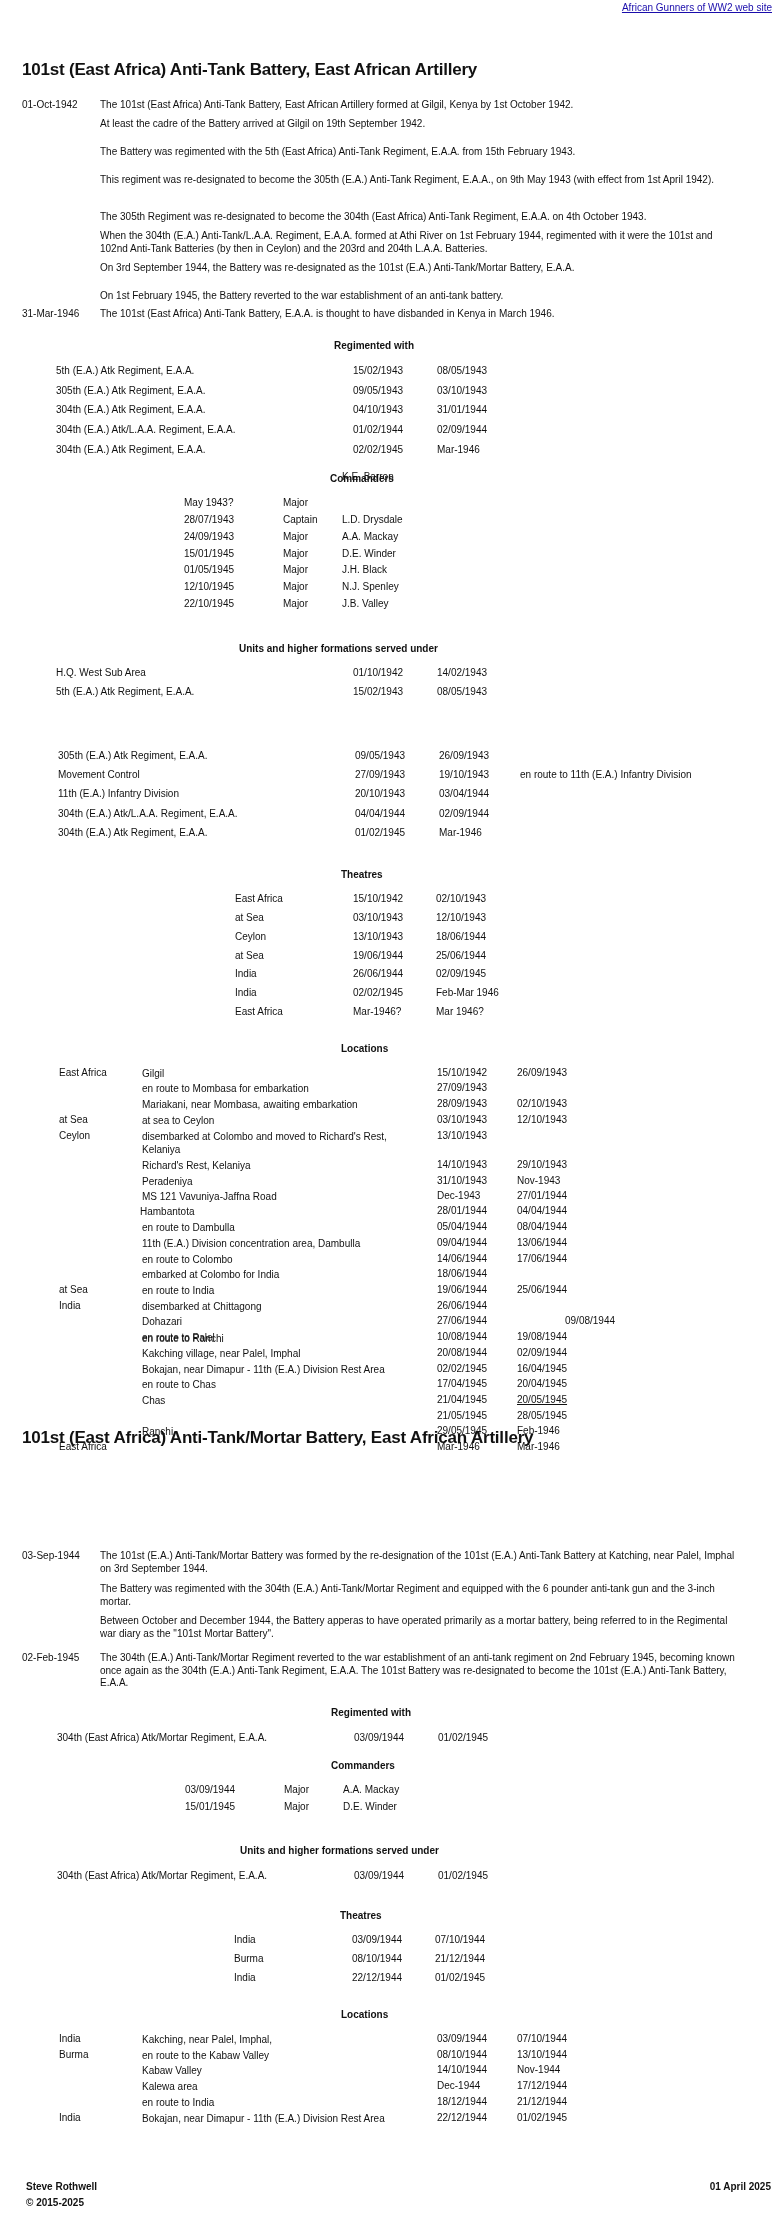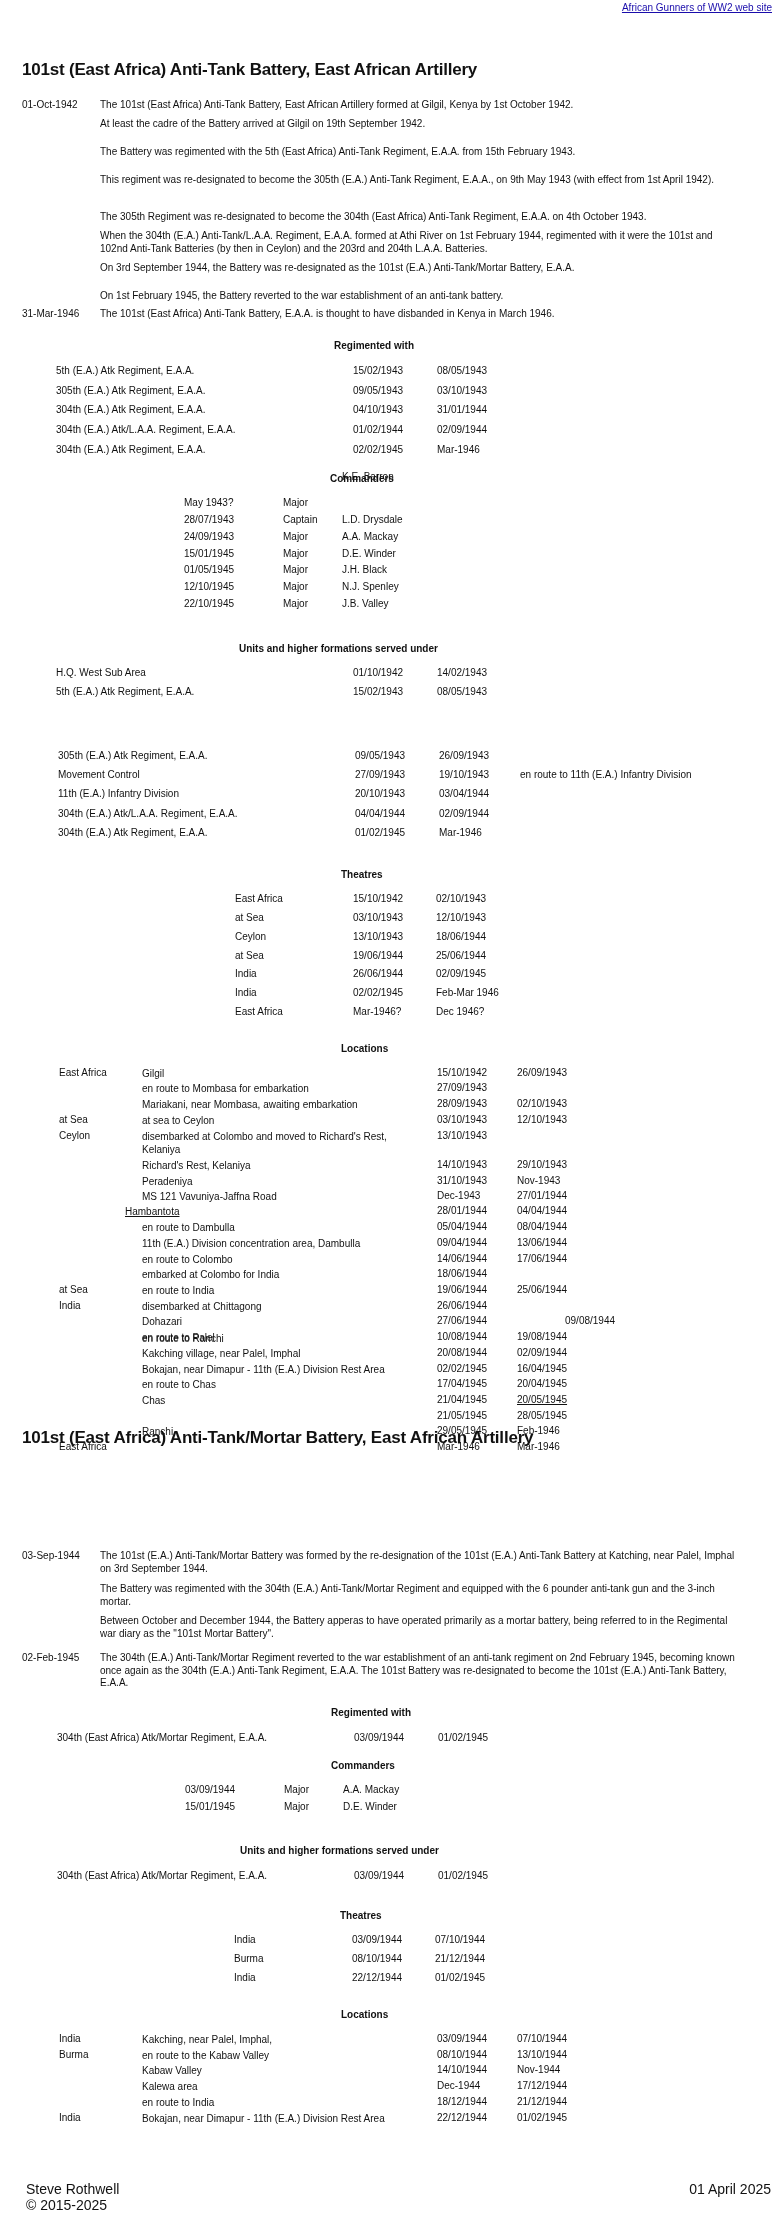--- a/index.html
+++ b/index.html
@@ -4,21 +4,21 @@
 <style>
   html, body { margin: 0; padding: 0; background: #ffffff; }
   body { width: 778px; height: 2217px; position: relative; overflow: hidden;
          font-family: "Liberation Sans", sans-serif; font-size: 10px; color: #111; }
   .toplink { position: absolute; right: 6px; top: 2px; font-size: 10px; color: #1a0dab; text-decoration: underline; }
   h1 { position: absolute; left: 22px; margin: 0; font-size: 17px; font-weight: bold; color: #111; letter-spacing: -0.2px; }
   .date { position: absolute; left: 22px; font-size: 10px; }
   .para { position: absolute; left: 100px; width: 640px; font-size: 10px; line-height: 12.5px; white-space: normal; }
   .sec { position: absolute; font-size: 10px; font-weight: bold; text-align: center; }
   .cell { position: absolute; font-size: 10px; white-space: nowrap; }
-  .footer { position: absolute; font-size: 14px; }
+  .footer { position: absolute; font-size: 10px; font-weight: bold; }
 </style>
 </head>
 <body>
 
 <a class="toplink" href="#">African Gunners of WW2 web site</a>
 
 <h1 style="top:60px">101st (East Africa) Anti-Tank Battery, East African Artillery</h1>
 
 <div>
   <div class="date" style="top:99px">01-Oct-1942</div>
@@ -170,21 +170,21 @@
     <span class="cell" style="left:436px;top:968px">02/09/1945</span>
   </div>
   <div>
     <span class="cell" style="left:235px;top:987px">India</span>
     <span class="cell" style="left:353px;top:987px">02/02/1945</span>
     <span class="cell" style="left:436px;top:987px">Feb-Mar 1946</span>
   </div>
   <div>
     <span class="cell" style="left:235px;top:1006px">East Africa</span>
     <span class="cell" style="left:353px;top:1006px">Mar-1946?</span>
-    <span class="cell" style="left:436px;top:1006px">Dec 1946?</span>
+    <span class="cell" style="left:436px;top:1006px">Mar 1946?</span>
   </div>
 </div>
 
 <div class="sec" style="top:1043px;left:341px">Locations</div>
 <div id="loc1">
     <div>
       <span class="cell" style="left: 59px; top: 1067px;">East Africa</span>
       <span class="cell" style="left: 142px; top: 1067px; white-space: normal; width: 275px; line-height: 13px;">Gilgil</span>
       <span class="cell" style="left: 437px; top: 1067px;">15/10/1942</span>
       <span class="cell" style="left: 517px; top: 1067px;">26/09/1943</span>
@@ -226,21 +226,21 @@
       <span class="cell" style="left: 517px; top: 1175px;">Nov-1943</span>
     </div>
     <div>
       <span class="cell" style="left: 59px; top: 1190px;"></span>
       <span class="cell" style="left: 142px; top: 1190px; white-space: normal; width: 275px; line-height: 13px;">MS 121 Vavuniya-Jaffna Road</span>
       <span class="cell" style="left: 437px; top: 1190px;">Dec-1943</span>
       <span class="cell" style="left: 517px; top: 1190px;">27/01/1944</span>
     </div>
     <div>
       <span class="cell" style="left: 59px; top: 1205px;"></span>
-      <span class="cell" style="left: 125px; top: 1205px; white-space: normal; width: 275px; line-height: 13px; text-decoration: underline;">Hambantota</span>
+      <span class="cell" style="left: 140px; top: 1205px; white-space: normal; width: 275px; line-height: 13px;">Hambantota</span>
       <span class="cell" style="left: 437px; top: 1205px;">28/01/1944</span>
       <span class="cell" style="left: 517px; top: 1205px;">04/04/1944</span>
     </div>
     <div>
       <span class="cell" style="left: 59px; top: 1221px;"></span>
       <span class="cell" style="left: 142px; top: 1221px; white-space: normal; width: 275px; line-height: 13px;">en route to Dambulla</span>
       <span class="cell" style="left: 437px; top: 1221px;">05/04/1944</span>
       <span class="cell" style="left: 517px; top: 1221px;">08/04/1944</span>
     </div>
     <div>

